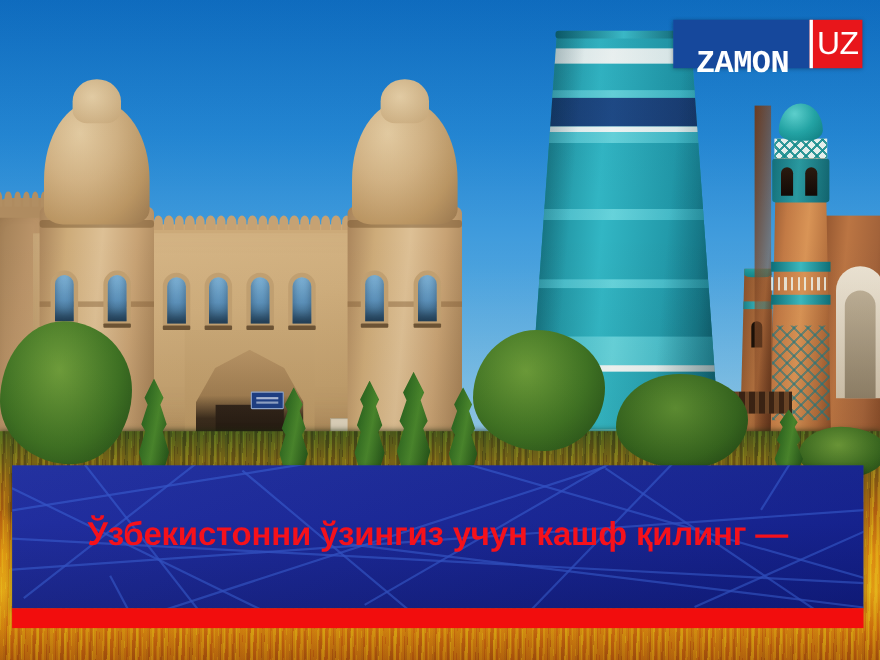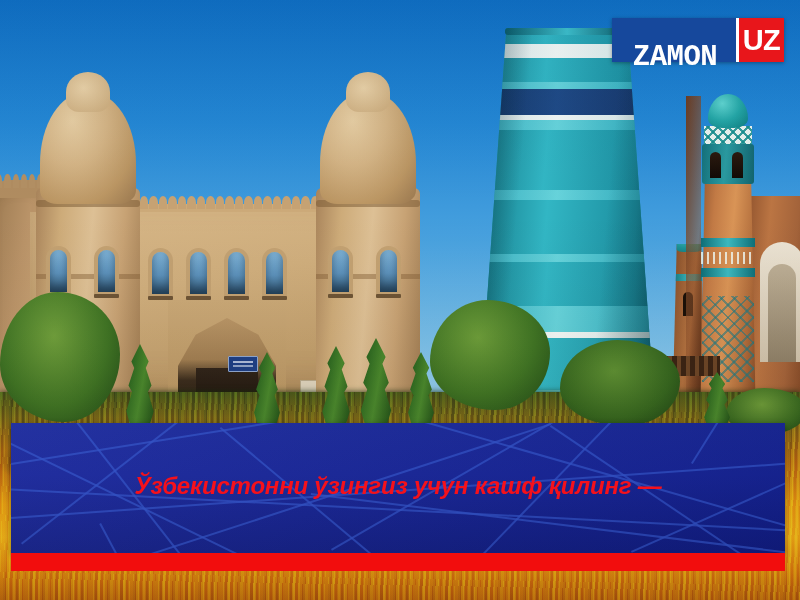--- a/index.html
+++ b/index.html
@@ -279,21 +279,21 @@
   .logo-zamon span{
     color:#ffffff;font-weight:bold;font-size:29px;letter-spacing:-.5px;
     font-family:Liberation Mono, monospace;line-height:1;margin-top:35px;
   }
   .logo-uz{
     background:#e8161b;flex:1 1 auto;
     display:flex;align-items:center;justify-content:center;
     border-left:3px solid #ffffff;box-sizing:border-box;
   }
   .logo-uz span{
-    color:#ffffff;font-weight:bold;font-size:29px;letter-spacing:-.5px;
+    color:#ffffff;font-weight:normal;font-size:29px;letter-spacing:-.5px;
     font-family:"Liberation Sans", sans-serif;line-height:1;
   }
 
   
   .banner{
     position:absolute;left:11px;top:423px;width:774px;height:130px;
     background:
       linear-gradient(160deg, rgba(255,255,255,.06) 0%, rgba(0,0,0,.12) 100%),
       linear-gradient(180deg,#16259a 0%,#15239b 40%,#111d86 100%);
     overflow:hidden;
@@ -303,22 +303,22 @@
   .banner .lines i{
     position:absolute;display:block;height:2px;background:rgba(70,115,230,.75);
     transform-origin:0 0;
   }
   .banner-inner{
     position:relative;z-index:2;height:100%;
     display:flex;flex-direction:column;align-items:center;justify-content:center;
     padding:4px 14px 8px;box-sizing:border-box;
   }
   .hl1{
-    color:#f5111b;font-weight:bold;font-size:24px;line-height:1.06;
-    text-align:right;white-space:nowrap;letter-spacing:-.2px;font-style:italic;
+    color:#f5111b;font-weight:bold;font-size:30px;line-height:1.06;
+    text-align:right;white-space:nowrap;letter-spacing:-.2px;
   }
   .hl2{
     color:#ffffff;font-weight:bold;font-size:30px;line-height:1.06;
     text-align:center;white-space:nowrap;letter-spacing:-.2px;margin-top:5px;
   }
 
   
   .redstrip{
     position:absolute;left:11px;top:553px;width:774px;height:18px;
     background:#f20d0d;

